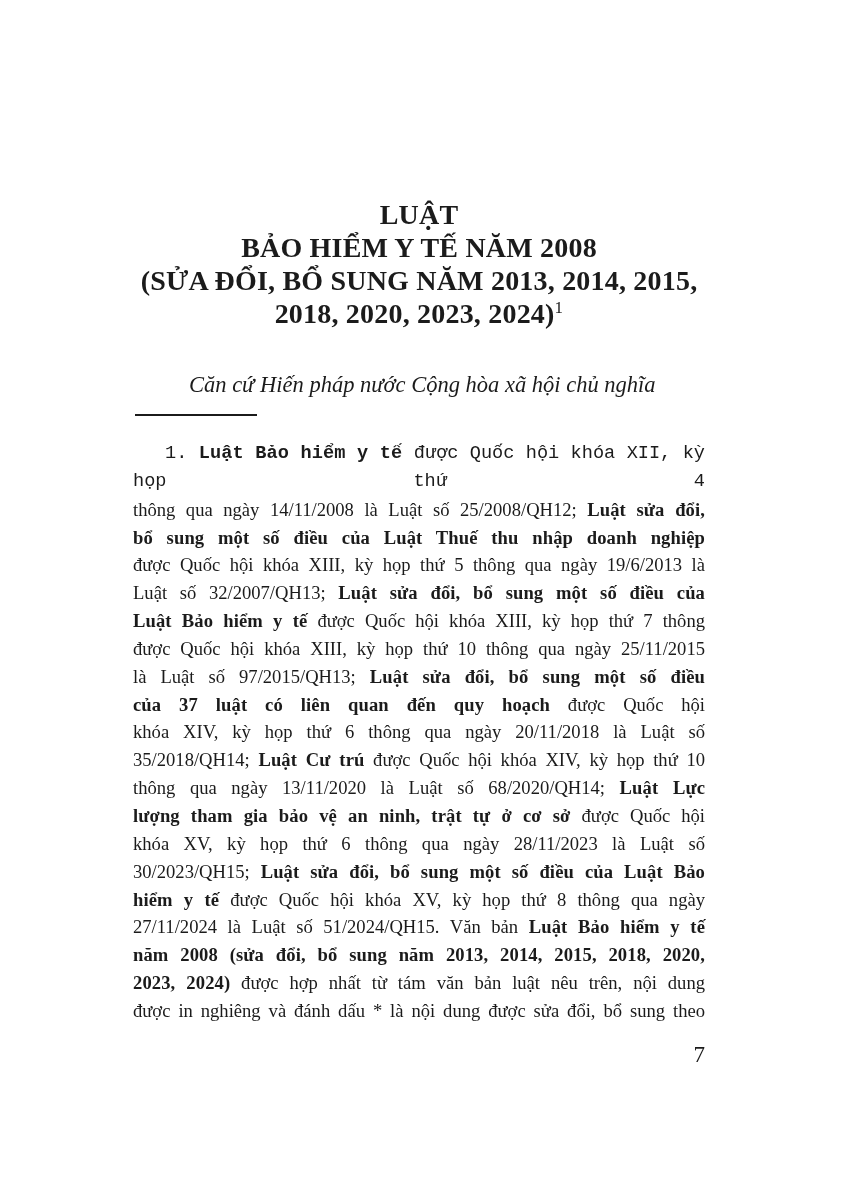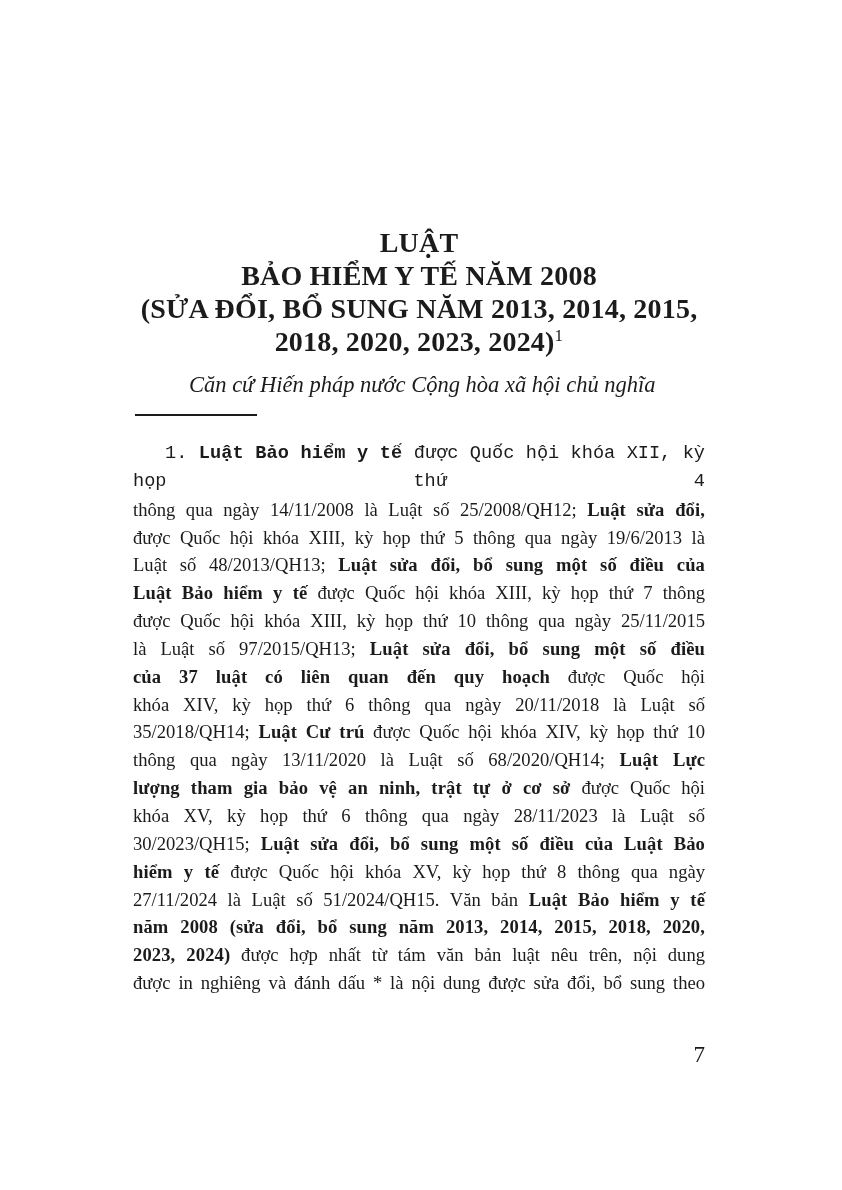--- a/index.html
+++ b/index.html
@@ -17,21 +17,21 @@
     font-family: "Liberation Serif", "DejaVu Serif", serif;
     overflow: hidden;
   }
   .content {
     position: absolute;
     left: 133px;
     width: 572px;
   }
   .doc-title {
     position: absolute;
-    top: 226px;
+    top: 198px;
     left: 0;
     width: 100%;
     margin: 0;
     text-align: center;
     font-weight: bold;
     font-size: 28px;
     line-height: 33px;
     letter-spacing: 0.2px;
   }
   .doc-title sup {
@@ -103,22 +103,23 @@
       <div><span>2018, 2020, 2023, 2024)</span><sup>1</sup></div>
     </h1>
 
     <p class="preamble">Căn cứ Hiến pháp nước Cộng hòa xã hội chủ nghĩa</p>
 
     <div class="fn-rule"></div>
 
     <div class="footnote">
         <div class="fn-line"><span>1. </span><b>Luật Bảo hiểm y tế</b><span> được Quốc hội khóa XII, kỳ họp thứ 4</span></div>
         <div class="fn-line"><span>thông qua ngày 14/11/2008 là Luật số 25/2008/QH12; </span><b>Luật sửa đổi,</b></div>
+        <div class="fn-line"><b>bổ sung một số điều của Luật Thuế thu nhập doanh nghiệp</b></div>
         <div class="fn-line"><span>được Quốc hội khóa XIII, kỳ họp thứ 5 thông qua ngày 19/6/2013 là</span></div>
-        <div class="fn-line"><span>Luật số 48/2013/QH13; </span><b>Luật sửa đổi, bổ sung một số điều của</b></div>
+        <div class="fn-line"><span>Luật số 32/2007/QH13; </span><b>Luật sửa đổi, bổ sung một số điều của</b></div>
         <div class="fn-line"><b>Luật Bảo hiểm y tế</b><span> được Quốc hội khóa XIII, kỳ họp thứ 7 thông</span></div>
         <div class="fn-line"><span>được Quốc hội khóa XIII, kỳ họp thứ 10 thông qua ngày 25/11/2015</span></div>
         <div class="fn-line"><span>là Luật số 97/2015/QH13; </span><b>Luật sửa đổi, bổ sung một số điều</b></div>
         <div class="fn-line"><b>của 37 luật có liên quan đến quy hoạch</b><span> được Quốc hội</span></div>
         <div class="fn-line"><span>khóa XIV, kỳ họp thứ 6 thông qua ngày 20/11/2018 là Luật số</span></div>
         <div class="fn-line"><span>35/2018/QH14; </span><b>Luật Cư trú</b><span> được Quốc hội khóa XIV, kỳ họp thứ 10</span></div>
         <div class="fn-line"><span>thông qua ngày 13/11/2020 là Luật số 68/2020/QH14; </span><b>Luật Lực</b></div>
         <div class="fn-line"><b>lượng tham gia bảo vệ an ninh, trật tự ở cơ sở</b><span> được Quốc hội</span></div>
         <div class="fn-line"><span>khóa XV, kỳ họp thứ 6 thông qua ngày 28/11/2023 là Luật số</span></div>
         <div class="fn-line"><span>30/2023/QH15; </span><b>Luật sửa đổi, bổ sung một số điều của Luật Bảo</b></div>

